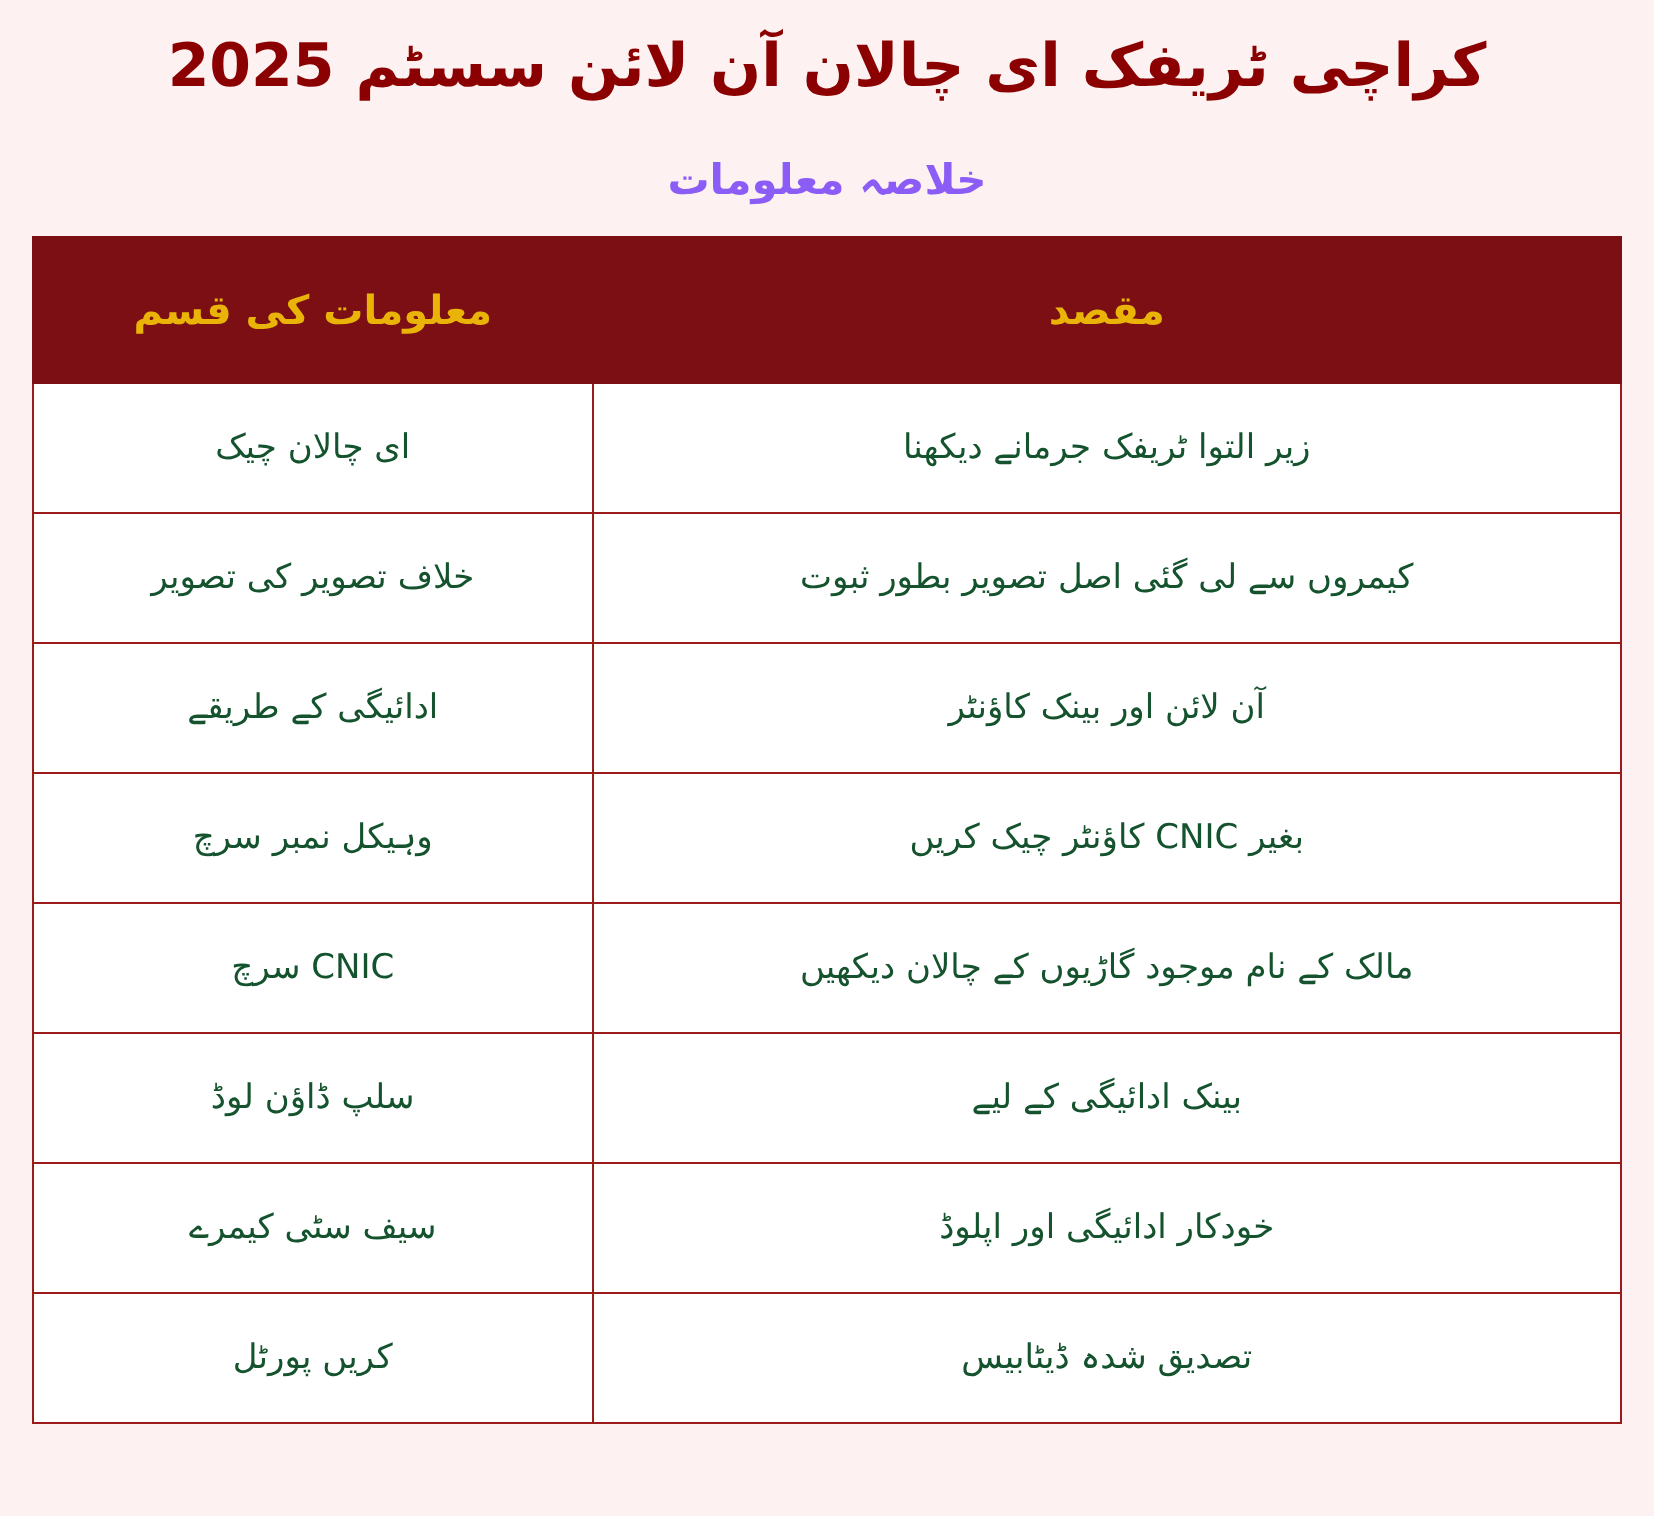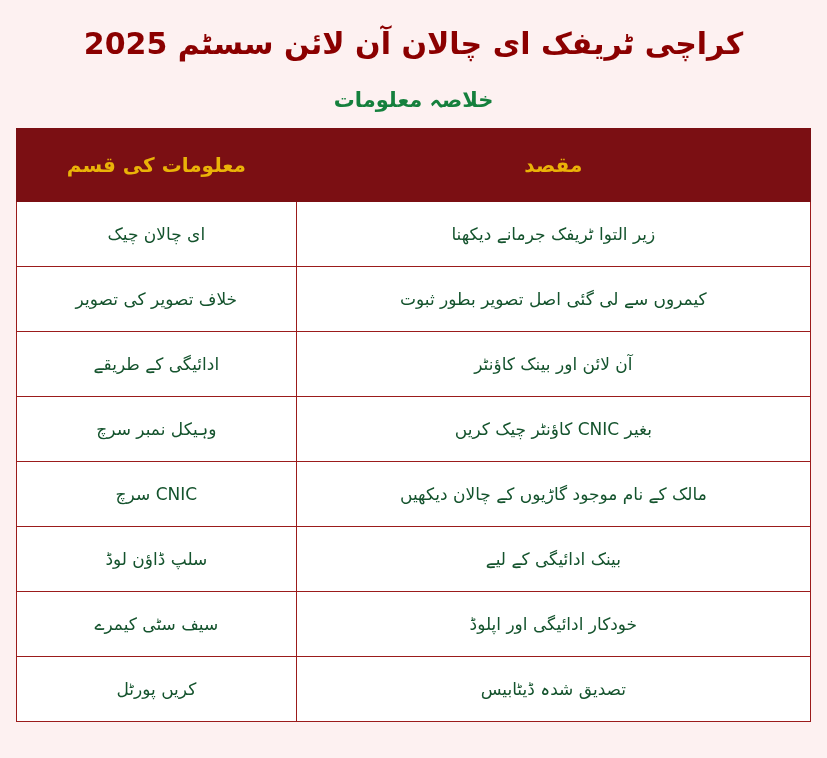--- a/index.html
+++ b/index.html
@@ -11,37 +11,37 @@
     height: 758px;
     background: #fdf1f1;
     font-family: "DejaVu Sans", "Liberation Sans", sans-serif;
     color: #111;
     overflow: hidden;
   }
   .page {
     width: 827px;
     height: 758px;
     box-sizing: border-box;
-    padding: 12px 16px 0 16px;
+    padding: 2px 16px 0 16px;
     display: flex;
     flex-direction: column;
   }
   .doc-title {
     text-align: center;
     color: #8b0000;
     font-size: 30px;
     font-weight: bold;
     line-height: 1.45;
     letter-spacing: 0.5px;
     margin: 10px 0 0 0;
     direction: rtl;
   }
   .subtitle {
     text-align: center;
-    color: #15803d;
+    color: #8b5cf6;
     font-size: 21px;
     font-weight: bold;
     margin: 22px 0 16px 0;
     direction: rtl;
   }
   table.info-table {
     width: 100%;
     border-collapse: collapse;
     table-layout: fixed;
     direction: rtl;

